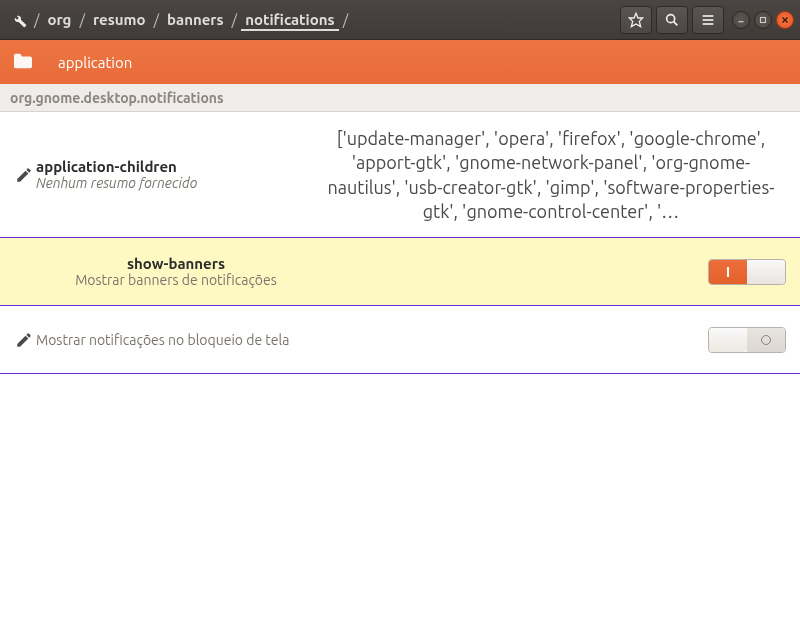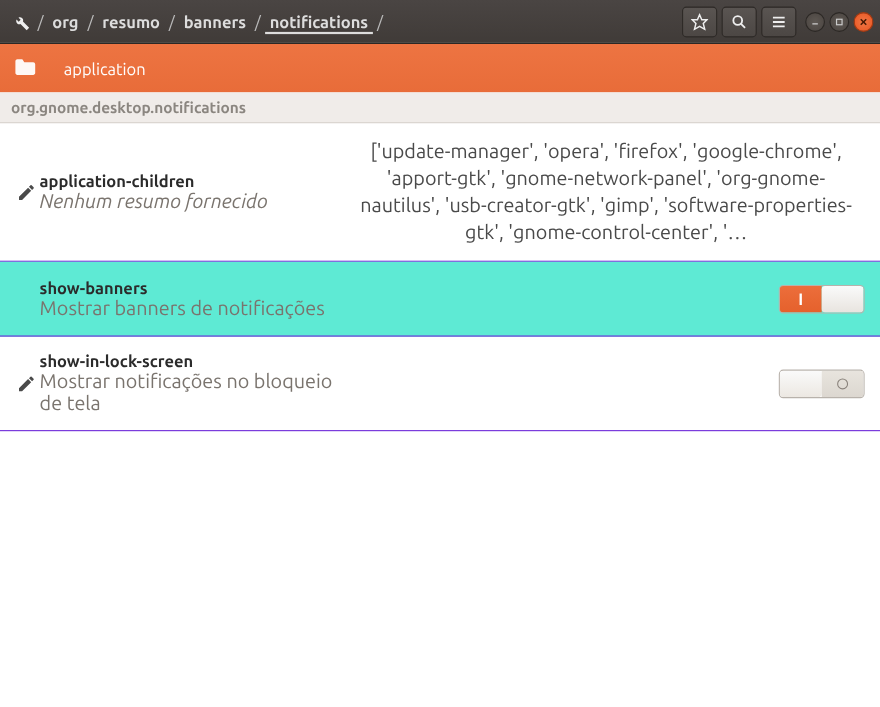--- a/index.html
+++ b/index.html
@@ -78,26 +78,26 @@
   }
   .rows { }
   .row {
     display: flex;
     align-items: center;
     padding: 14px 14px 14px 12px;
     border-bottom: 1px solid #6d28d9;
     min-height: 68px;
     gap: 0;
   }
-  .row.alt { background: #5eead4; }
+  .row.alt { background: #fef9c3; text-align: center; }
   .pencil-col { width: 24px; display: flex; align-items: center; justify-content: center; }
   .pencil-col svg { width: 18px; height: 18px; color: #4a4a4a; }
   .key-col { flex: 0 0 280px; min-width: 200px; }
   .key-col .key { font-weight: bold; color: #2b2b2b; }
-  .key-col .summary { color: #7a746e; font-style: italic; font-size: 18px; }
+  .key-col .summary { color: #7a746e; font-style: italic; font-size: 14px; }
   .key-col .summary.normal { font-style: normal; }
   .val-col { flex: 1; text-align: center; color: #4a4a4a; line-height: 1.35; font-size: 18px; }
   .switch-col { width: 88px; display: flex; justify-content: flex-end; }
   .switch {
     width: 78px; height: 26px;
     border-radius: 4px;
     display: flex;
     overflow: hidden;
     border: 1px solid #b8b2ab;
     cursor: pointer;
@@ -215,21 +215,20 @@
     </div>
   </div>
 
   <div class="row">
     <div class="pencil-col">
       <svg viewBox="0 0 24 24" fill="currentColor">
           <path d="M3 17.25V21h3.75L17.81 9.94l-3.75-3.75L3 17.25zM20.71 7.04a1 1 0 0 0 0-1.41l-2.34-2.34a1 1 0 0 0-1.41 0l-1.83 1.83 3.75 3.75 1.83-1.83z"></path>
         </svg>
     </div>
     <div class="key-col">
-      <div class="key">show-in-lock-screen</div>
       <div class="summary normal">Mostrar notificações no bloqueio de tela</div>
     </div>
     <div class="val-col"></div>
     <div class="switch-col">
       <div class="switch off">
         <div class="half left knob"></div>
         <div class="half right">
             <span class="dot"></span>
           </div>
       </div>

